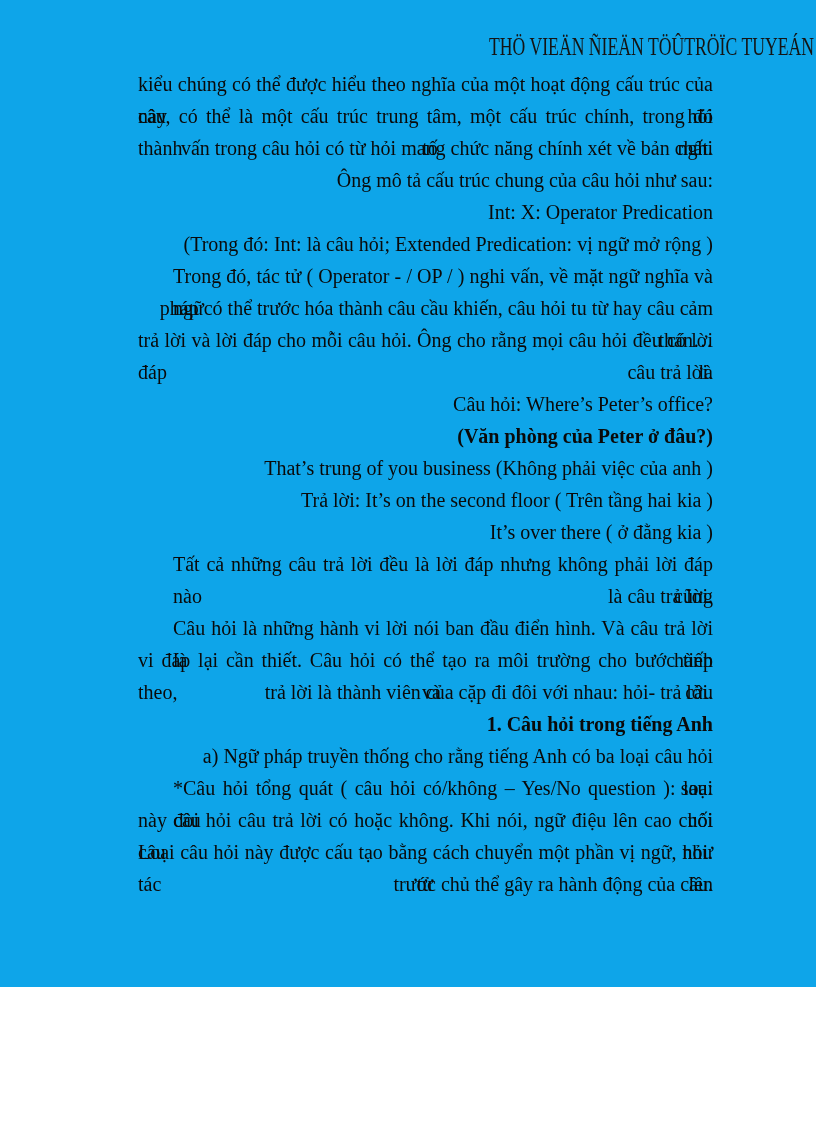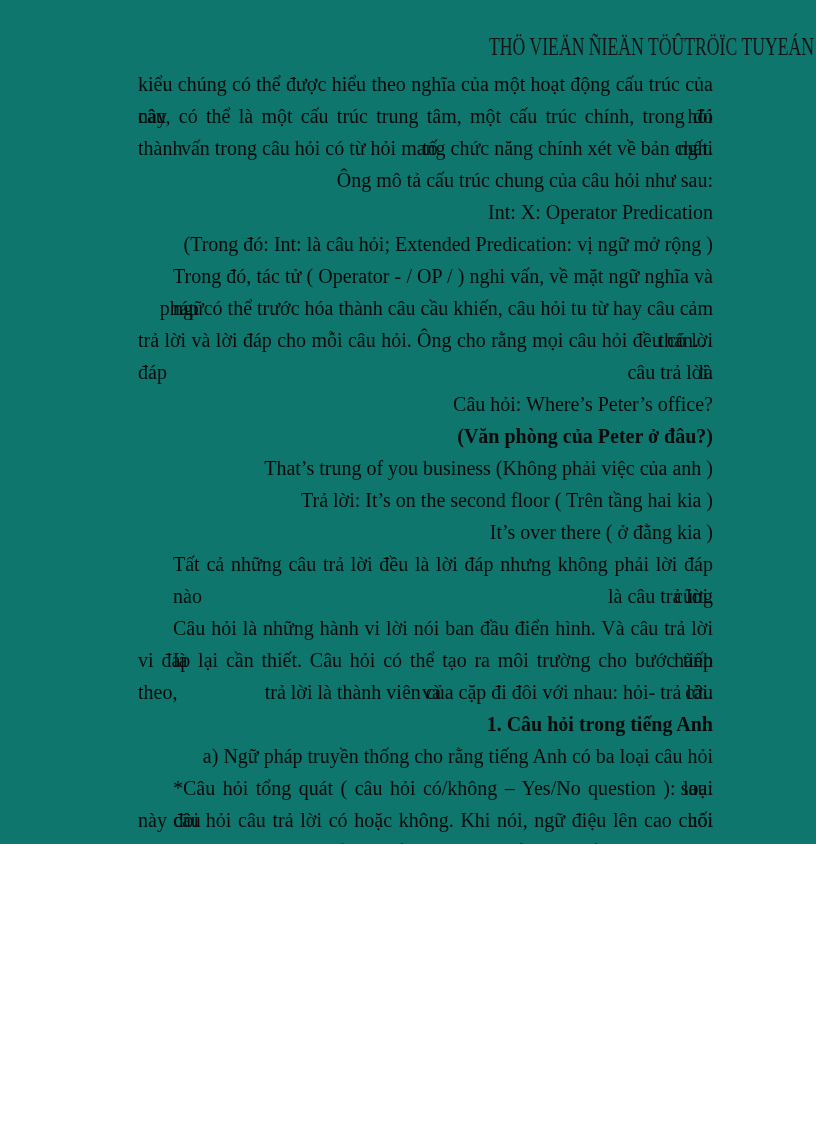--- a/index.html
+++ b/index.html
@@ -3,22 +3,22 @@
 <meta charset="utf-8">
 <style>
   html, body {
     margin: 0;
     padding: 0;
     background: #ffffff;
   }
   .page {
     position: relative;
     width: 816px;
-    height: 844px;
-    background: #0f766e;
+    height: 987px;
+    background: #0ea5e9;
     overflow: hidden;
     font-family: "Liberation Serif", "DejaVu Serif", serif;
     color: #0a0a0a;
   }
   .watermark {
     position: absolute;
     top: 32px;
     right: 2px;
     font-size: 26px;
     white-space: nowrap;

